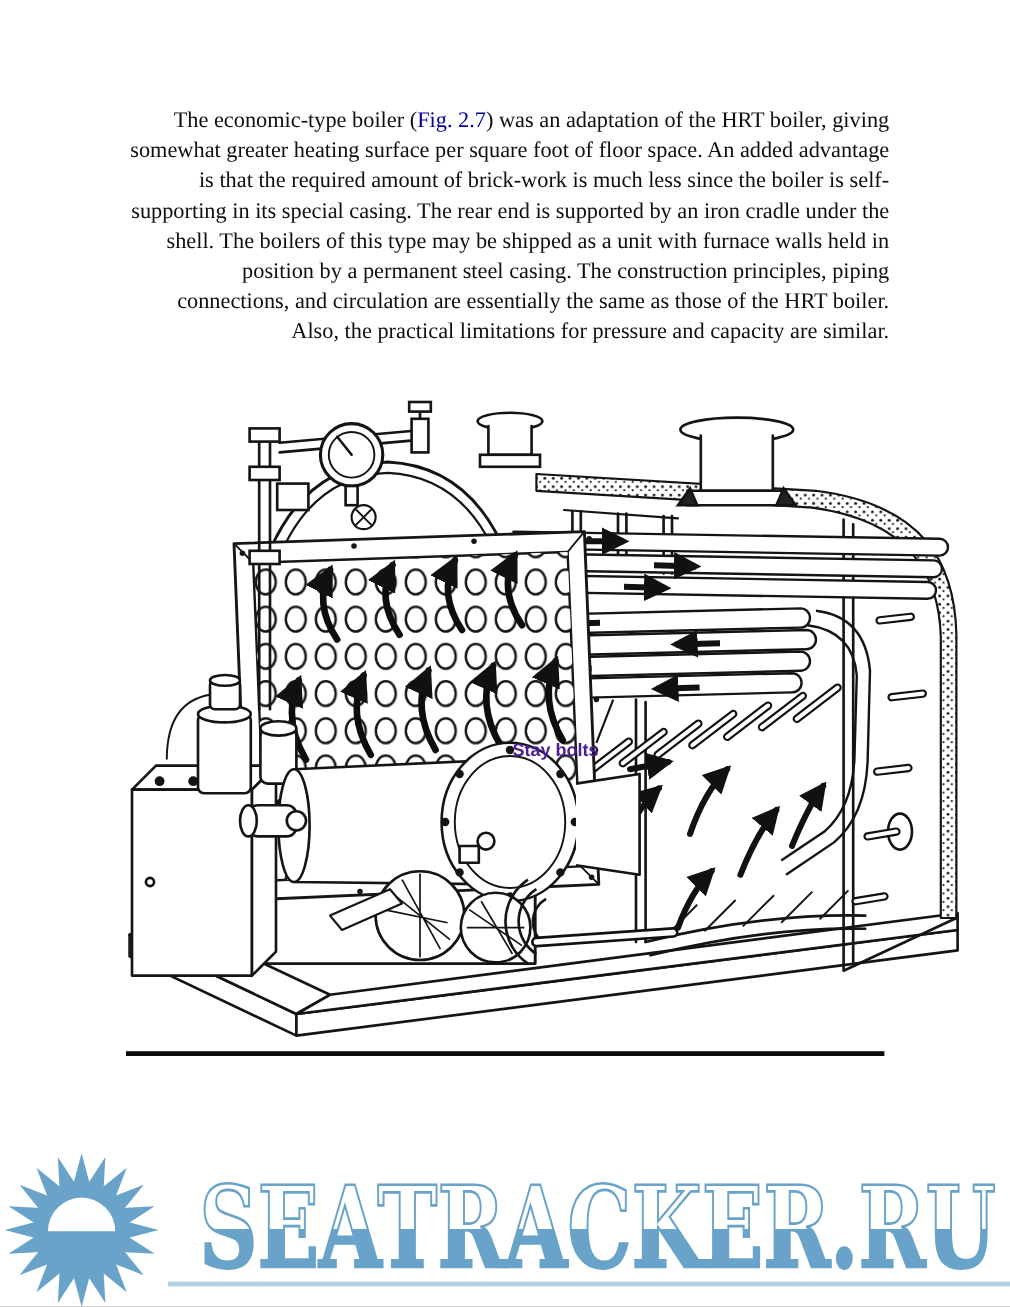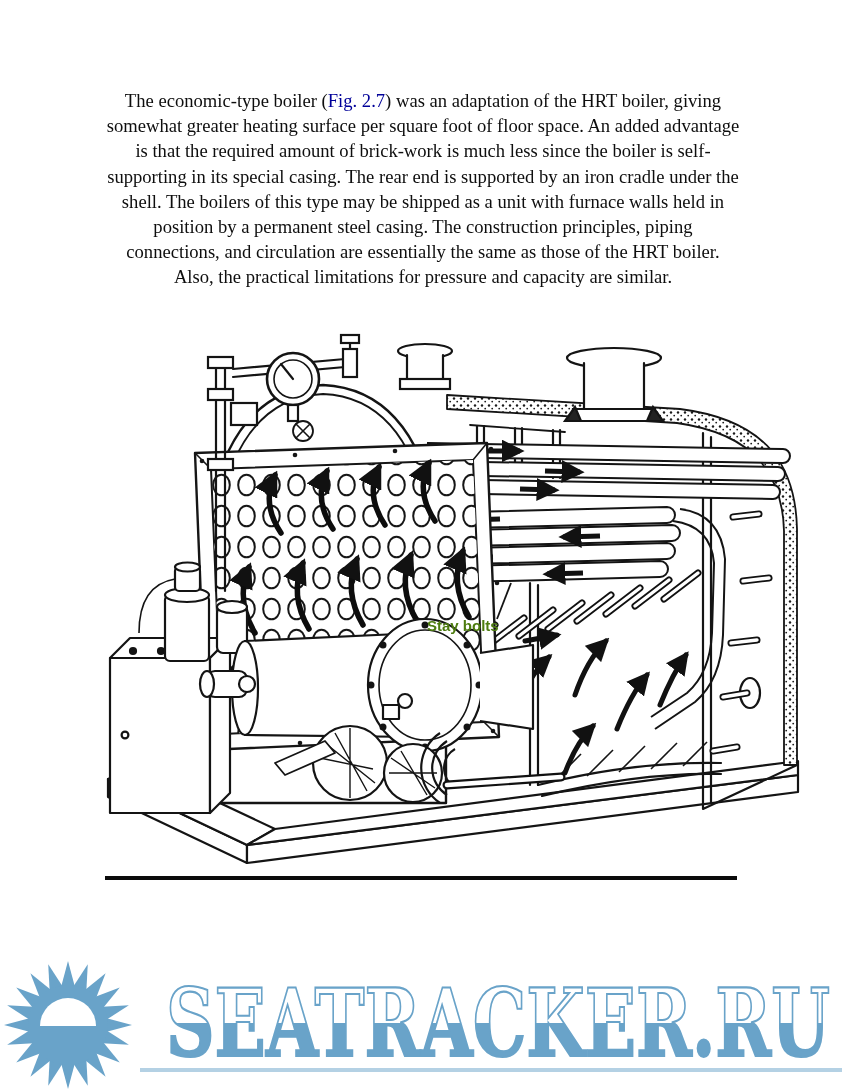--- a/index.html
+++ b/index.html
@@ -3,29 +3,29 @@
 <meta charset="utf-8">
 <style>
   html,body{margin:0;padding:0;background:#888;}
   .page{
     position:relative;width:842px;height:1089px;margin:0 auto;
     background:#ffffff;overflow:hidden;
     font-family:"Liberation Serif",serif;color:#0e0e0e;
   }
   .body-text{
     position:absolute;left:105px;top:88px;width:636px;
-    font-size:18.6px;line-height:25.2px;margin:0;text-align:center;
+    font-size:18.6px;line-height:25.2px;margin:0;text-align:right;
   }
   .fig-link{color:#000099;text-decoration:none;cursor:pointer;}
   .figure-wrap{position:absolute;left:95px;top:333px;width:710px;height:540px;}
   .figure-wrap svg{display:block;width:710px;height:540px;}
   .stay-label{
     position:absolute;left:332px;top:284px;
     font-family:"Liberation Sans",sans-serif;font-weight:bold;
-    font-size:15px;color:#4d7c0f;white-space:nowrap;text-align:center;
+    font-size:15px;color:#4c1d95;white-space:nowrap;text-align:center;
   }
   .caption-rule{position:absolute;left:105px;top:876px;width:632px;height:4px;background:#0b0b0b;}
   .caption{
     position:absolute;left:105px;top:886px;width:648px;margin:0;
     font-size:18.2px;line-height:25px;
   }
   .cap-tag{font-weight:bold;font-variant:small-caps;letter-spacing:.3px;padding-right:14px;}
   .watermark{position:absolute;left:0;top:950px;width:842px;height:139px;}
   .wm-underline{position:absolute;left:140px;top:118px;width:702px;height:4px;background:#69a3c9;opacity:.5;}
   .wm-sun{position:absolute;left:-2px;top:5px;}

